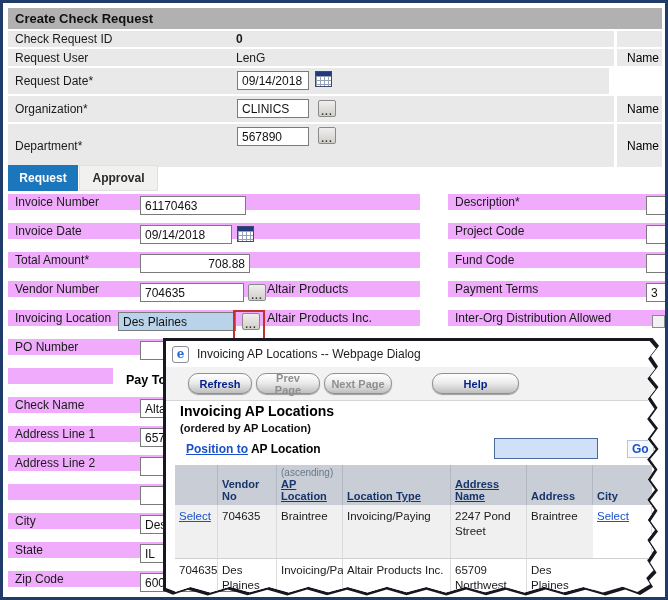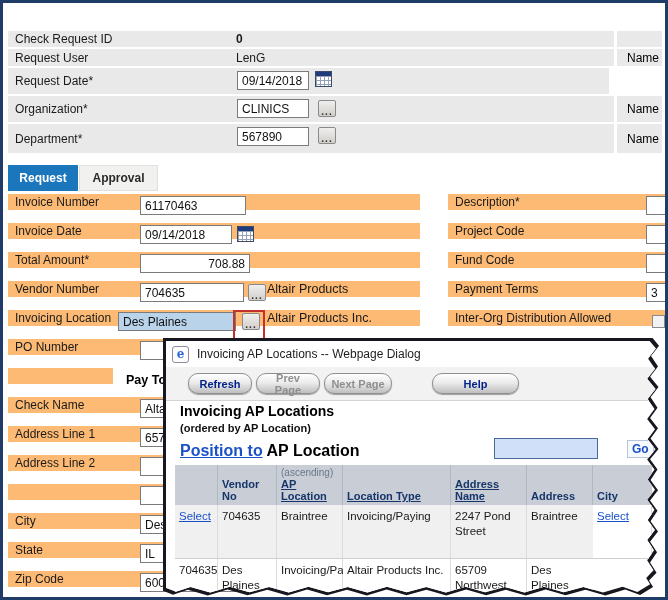--- a/index.html
+++ b/index.html
@@ -28,21 +28,21 @@
       repeating-linear-gradient(to bottom, #96a2b8 0 1px, rgba(0,0,0,0) 1px 4px),
       #fff;}
 
   
   .tab{position:absolute;top:162px;height:26px;display:flex;align-items:center;justify-content:center;
        font-size:12px;font-weight:bold;box-sizing:border-box;cursor:pointer;}
   .tab.active{left:5px;width:70px;background:#1b76bc;color:#fff;}
   .tab.idle{left:76px;width:79px;background:#f1f1ef;color:#2b2b2b;border:1px solid #e0e0dd;}
 
   
-  .frow{position:absolute;background:#fdba74;height:16px;}
+  .frow{position:absolute;background:#f0abfc;height:16px;}
   .frow .flabel{position:absolute;left:7px;top:0;bottom:0;display:flex;align-items:center;font-size:12px;color:#1a1a1a;}
   .lrow{left:5px;width:412px;}
   .rrow{left:445px;width:217px;}
   .fin{position:absolute;top:2px;}
   .suffix{position:absolute;left:259px;top:0;bottom:0;display:flex;align-items:center;font-size:12.5px;color:#1a1a1a;}
   .red-annot{position:absolute;left:230px;top:307px;width:28px;height:28px;border:2px solid #c2312b;z-index:5;}
   .chk{width:13px;height:13px;border:1px solid #8a8a8a;background:#f2f2f2;box-sizing:border-box;}
 
   
   .torn{clip-path:polygon(0 0,98.5% 0,99.8% 3%,98.2% 7%,99.6% 11%,98% 15%,99.7% 19%,98.1% 23%,99.5% 27%,98% 31%,
@@ -59,21 +59,21 @@
           color:#2e6bd6;font-size:12px;font-weight:bold;text-align:center;line-height:14px;font-family:"DejaVu Serif",serif;}
   .dlg-title-text{margin-left:8px;font-size:12px;color:#1c1c1c;}
   .toolbar{position:absolute;left:0;top:26px;right:0;height:33px;background:#f2f2f2;border-bottom:1px solid #d5d5d5;}
   .pill{position:absolute;top:6px;height:21px;border-radius:10px;border:1px solid #8f8f8f;
         background:linear-gradient(180deg,#fff 0%,#ececec 45%,#bfbfbf 100%);
         font-size:11px;font-weight:bold;display:flex;align-items:center;justify-content:center;
         box-shadow:0 1px 1px rgba(0,0,0,.35);cursor:pointer;font-family:inherit;}
   .pill.on{color:#001f8b;} .pill.off{color:#8f8f8f;cursor:default;}
   .dlg-h1{position:absolute;left:14px;top:62px;font-size:14px;font-weight:bold;color:#000;}
   .dlg-h2{position:absolute;left:14px;top:81px;font-size:11px;font-weight:bold;color:#111;}
-  .pos-row{position:absolute;left:14px;top:101px;font-size:16px;font-weight:bold;color:#000;text-align:center;}
+  .pos-row{position:absolute;left:20px;top:101px;font-size:12px;font-weight:bold;color:#000;text-align:center;}
   .lnk{color:#1a50c8;text-decoration:underline;cursor:pointer;}
   .pos-input{position:absolute;left:328px;top:97px;width:104px;height:21px;border:1px solid #4a6a9a;
              background:#cfe0f8;box-sizing:border-box;font-size:12px;padding:0 3px;font-family:inherit;}
   .go{position:absolute;left:461px;top:99px;font-size:12px;font-weight:bold;color:#1a50c8;
       border:1px solid #b8c4dc;background:#f6f9fd;padding:1px 4px;cursor:pointer;}
   .grid{position:absolute;left:9px;top:124px;width:477px;display:grid;
         grid-template-columns:43px 59px 66px 108px 76px 66px 1fr;font-size:11.5px;}
   .th{background:#c9cdd5;color:#16356b;font-weight:bold;font-size:11px;min-height:28px;
       display:flex;flex-direction:column;justify-content:flex-end;padding:2px 4px 3px 4px;
       border-right:1px solid #b2b8c2;box-sizing:border-box;}
@@ -81,20 +81,21 @@
   .th .hlnk{color:#16356b;text-decoration:underline;cursor:pointer;}
   .td{padding:4px 4px 6px 4px;border-right:1px solid #dcdcdc;border-bottom:1px solid #cfcfcf;
       box-sizing:border-box;color:#1a1a1a;line-height:1.28;vertical-align:top;}
   .r1{background:#f0f0f0;min-height:48px;} .r2{background:#fff;min-height:54px;}
 </style>
 </head>
 <body>
 
 <div class="shot">
 
+  <div class="hdr-bar">Create Check Request</div>
 
   <div class="trow" style="top:28px;height:16px;">
     <div class="tlabel">Check Request ID</div>
     <div class="tval bold">0</div>
     <div class="tname"></div>
   </div>
 
   <div class="trow" style="top:46px;height:17px;">
     <div class="tlabel">Request User</div>
     <div class="tval">LenG</div>
@@ -107,21 +108,21 @@
     <div class="cal-icon" style="position:absolute;left:307px;top:3px;"></div>
   </div>
 
   <div class="trow" style="top:93px;height:26px;">
     <div class="tlabel">Organization*</div>
     <input class="fld" style="position: absolute; left: 229px; top: 3px; width: 72px;" value="CLINICS">
     <div class="dots-btn" style="position:absolute;left:310px;top:4px;">...</div>
     <div class="tname">Name</div>
   </div>
 
-  <div class="trow" style="top:121px;height:29px;">
+  <div class="trow" style="top:121px;height:43px;">
     <div class="tlabel">Department*</div>
     <input class="fld" style="position: absolute; left: 229px; top: 3px; width: 72px;" value="567890">
     <div class="dots-btn" style="position:absolute;left:310px;top:3px;">...</div>
     <div class="tname">Name</div>
   </div>
 
   <div class="tab active">Request</div>
   <div class="tab idle">Approval</div>
 
   <div class="frow lrow" style="top:191px;">

